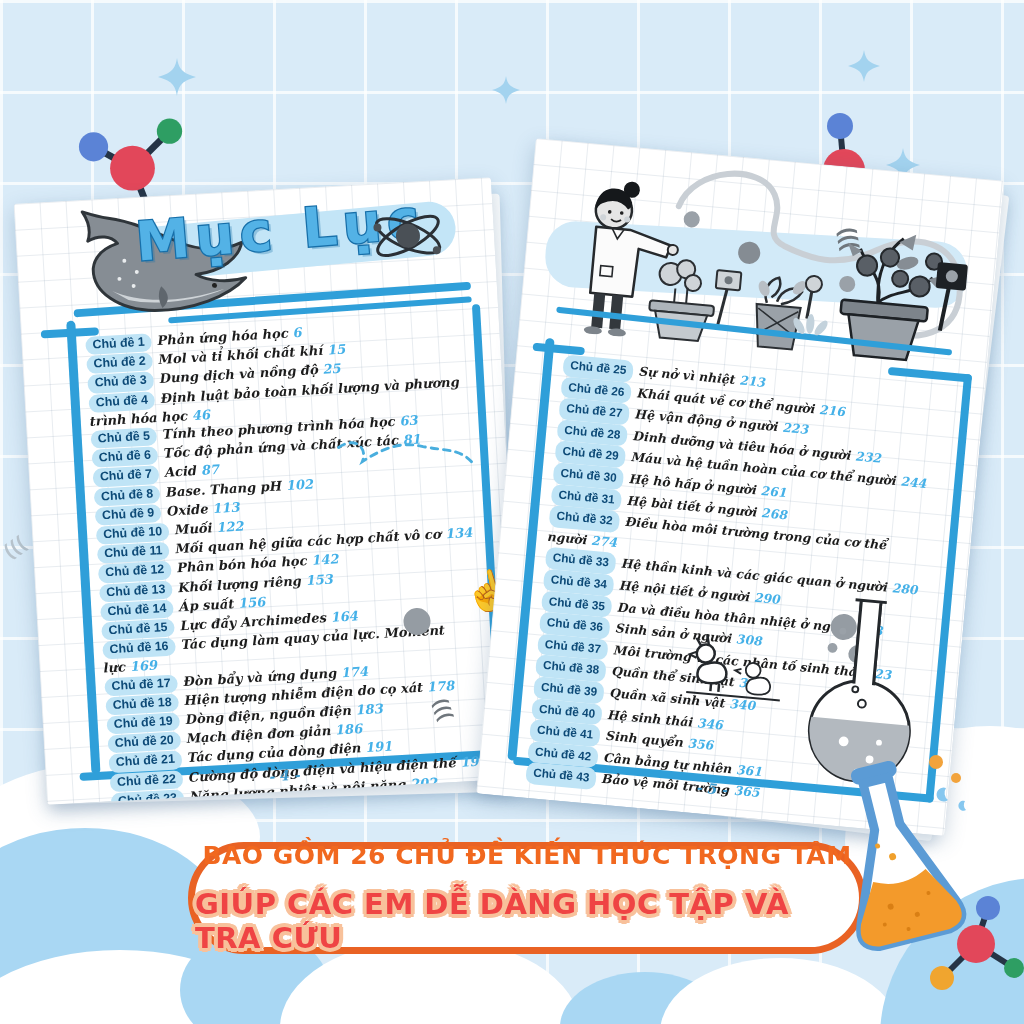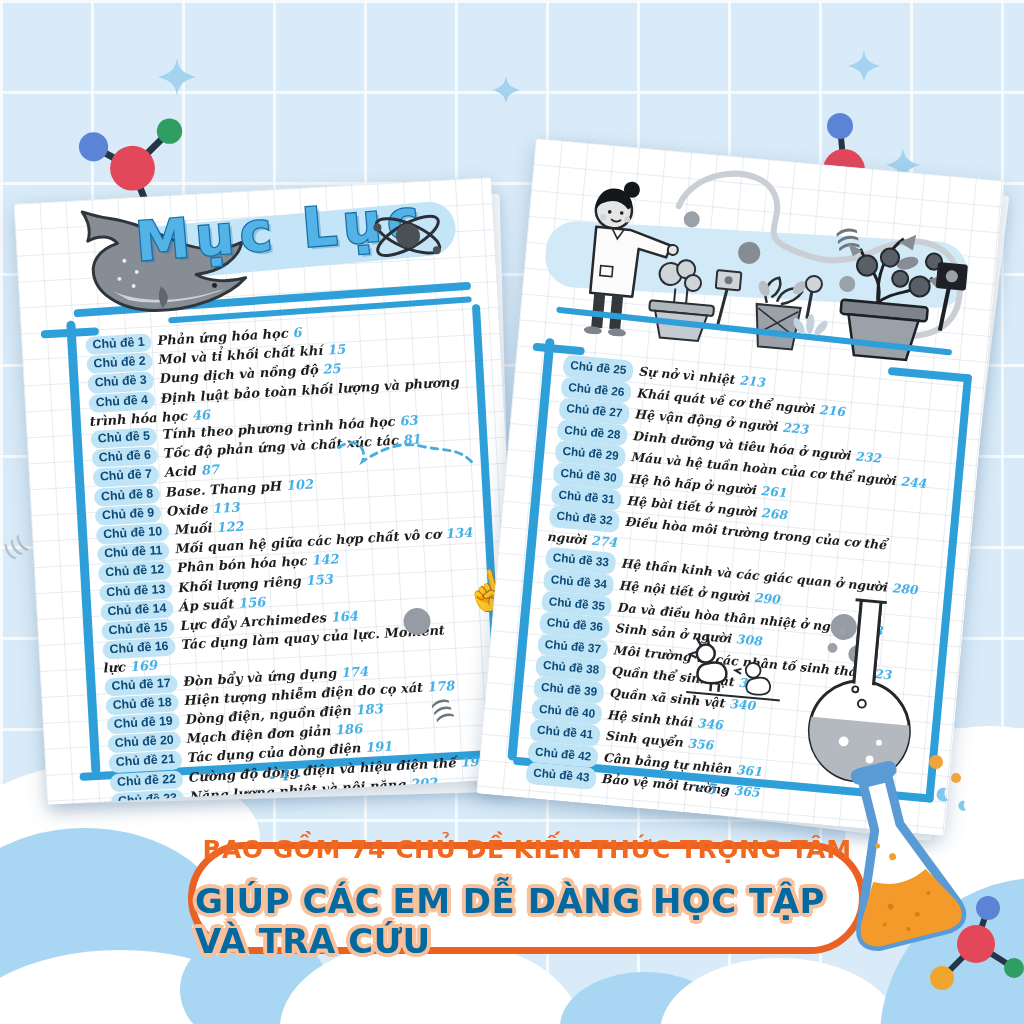--- a/index.html
+++ b/index.html
@@ -41,22 +41,22 @@
     font-family:"DejaVu Serif",serif;font-style:italic;font-size:14px;z-index:2;}
   .doodle{position:absolute;z-index:2;}
   .gray-dot{position:absolute;border-radius:50%;background:#959ca3;z-index:2;}
   .spring{position:absolute;color:#6f767c;font-weight:bold;font-size:19px;z-index:2;letter-spacing:1px;}
   .hand{position:absolute;font-size:38px;color:#16181a;z-index:2;transform:rotate(-12deg);}
   #banner{position:absolute;left:188px;top:842px;width:678px;height:112px;z-index:8;
     background:#ffffff;border:7px solid #e96224;border-radius:60px;box-sizing:border-box;
     display:flex;flex-direction:column;align-items:center;justify-content:center;}
   .banner-line1{font-family:"DejaVu Sans",sans-serif;font-weight:bold;font-size:25px;
     color:#f1681f;letter-spacing:.5px;}
-  .banner-line2{font-family:"DejaVu Sans",sans-serif;font-weight:bold;font-size:34px;
-    color:#0369a1;margin-top:17px;letter-spacing:.5px;
+  .banner-line2{font-family:"DejaVu Sans",sans-serif;font-weight:bold;font-size:29px;
+    color:#ef4444;margin-top:17px;letter-spacing:.5px;
     -webkit-text-stroke:5px #ffffff;paint-order:stroke fill;
     text-shadow:3px 3px 0 #f8c19b,-3px 3px 0 #f8c19b,3px -3px 0 #f8c19b,-3px -3px 0 #f8c19b,
       0 4px 0 #f8c19b,0 -4px 0 #f8c19b,4px 0 0 #f8c19b,-4px 0 0 #f8c19b;}
   .abs{position:absolute;}
 </style>
 </head>
 <body>
 
 <div id="stage">
   <div class="grid-bg"></div>
@@ -328,21 +328,21 @@
           <circle cx="40" cy="152" r="5"></circle>
           <circle cx="68" cy="168" r="4"></circle>
           <circle cx="56" cy="182" r="3.5"></circle>
           <circle cx="76" cy="150" r="3"></circle>
         </g>
     </svg>
     <div class="pagenum" style="top:624px">- 5 -</div>
   </div>
 
   <div id="banner">
-    <div class="banner-line1">BAO GỒM 74 CHỦ ĐỀ KIẾN THỨC TRỌNG TÂM</div>
+    <div class="banner-line1">BAO GỒM 26 CHỦ ĐỀ KIẾN THỨC TRỌNG TÂM</div>
     <div class="banner-line2">GIÚP CÁC EM DỄ DÀNG HỌC TẬP VÀ TRA CỨU</div>
   </div>
 
   <svg class="abs" style="left:820px;top:752px;z-index:9" width="152" height="218" viewBox="0 0 152 218">
     <circle cx="116" cy="10" r="7" fill="#f2a33c"></circle>
       <circle cx="136" cy="26" r="5" fill="#f2a33c"></circle>
     <path d="M128 48 a7 7 0 1 1 -2 -12 a9 9 0 0 0 2 12" fill="#86c7ef"></path>
     <path d="M146 58 a5 5 0 1 1 -1 -9 a7 7 0 0 0 1 9" fill="#86c7ef"></path>
     <g transform="rotate(-14 76 110)">
       <rect x="53" y="10" width="46" height="16" rx="7" fill="#5b9bd5"></rect>

